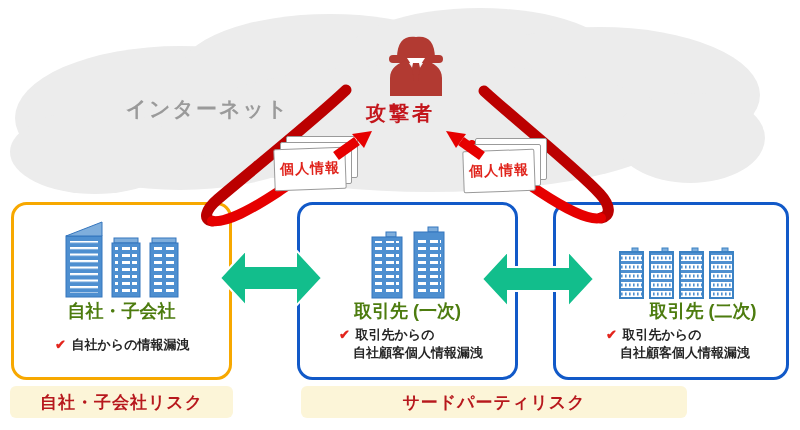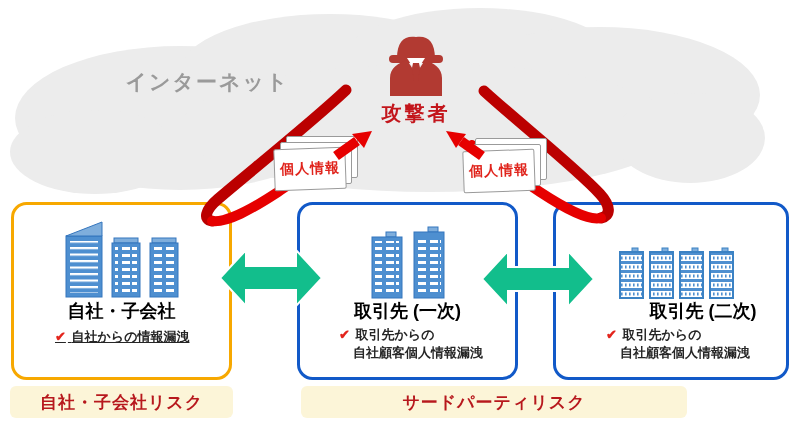--- a/index.html
+++ b/index.html
@@ -3,34 +3,34 @@
 <meta charset="utf-8">
 <style>
   html,body{margin:0;padding:0;background:#fff;}
   .stage{position:relative;width:800px;height:430px;background:#ffffff;overflow:hidden;
          font-family:"Liberation Sans",sans-serif;}
   svg{display:block;}
   #scene{position:absolute;left:0;top:0;z-index:1;}
   #overhead{position:absolute;left:0;top:0;z-index:4;}
 
   .label{position:absolute;white-space:nowrap;}
-  .internet-label{left:120px;top:68px;width:175px;text-align:center;z-index:2;
+  .internet-label{left:120px;top:95px;width:175px;text-align:center;z-index:2;
       font-size:21px;font-weight:bold;color:#9a9a9a;letter-spacing:2px;}
-  .attacker-label{left:366px;top:100px;width:100px;text-align:center;z-index:5;
+  .attacker-label{left:366px;top:100px;width:100px;text-align:left;z-index:5;
       font-size:20px;font-weight:bold;color:#c3161c;letter-spacing:3px;}
 
   .box-title{position:absolute;text-align:center;z-index:5;
-      font-size:18px;font-weight:bold;color:#000000;}
+      font-size:18px;font-weight:bold;color:#4d7c0f;}
   .title-company{left:21px;top:299px;width:201px;}
   .title-partner1{left:307px;top:299px;width:201px;}
   .title-partner2{left:595px;top:299px;width:216px;}
 
   .checks{position:absolute;z-index:5;font-size:13px;font-weight:bold;color:#262626;
       line-height:18px;}
-  .checks-company{left:55px;top:328px;text-decoration:underline;}
+  .checks-company{left:55px;top:336px;}
   .checks-partner1{left:339px;top:326px;}
   .checks-partner2{left:606px;top:326px;}
   .check-line{white-space:nowrap;}
   .chk{color:#e3251d;margin-right:2px;font-weight:bold;}
   .indent{padding-left:14px;}
 
   .ribbon{position:absolute;z-index:2;height:32px;border-radius:6px;background:#fcf5d8;
       display:flex;align-items:center;justify-content:center;
       font-size:17px;font-weight:bold;color:#b7181d;letter-spacing:1px;}
   .ribbon-company{left:10px;top:386px;width:223px;}

